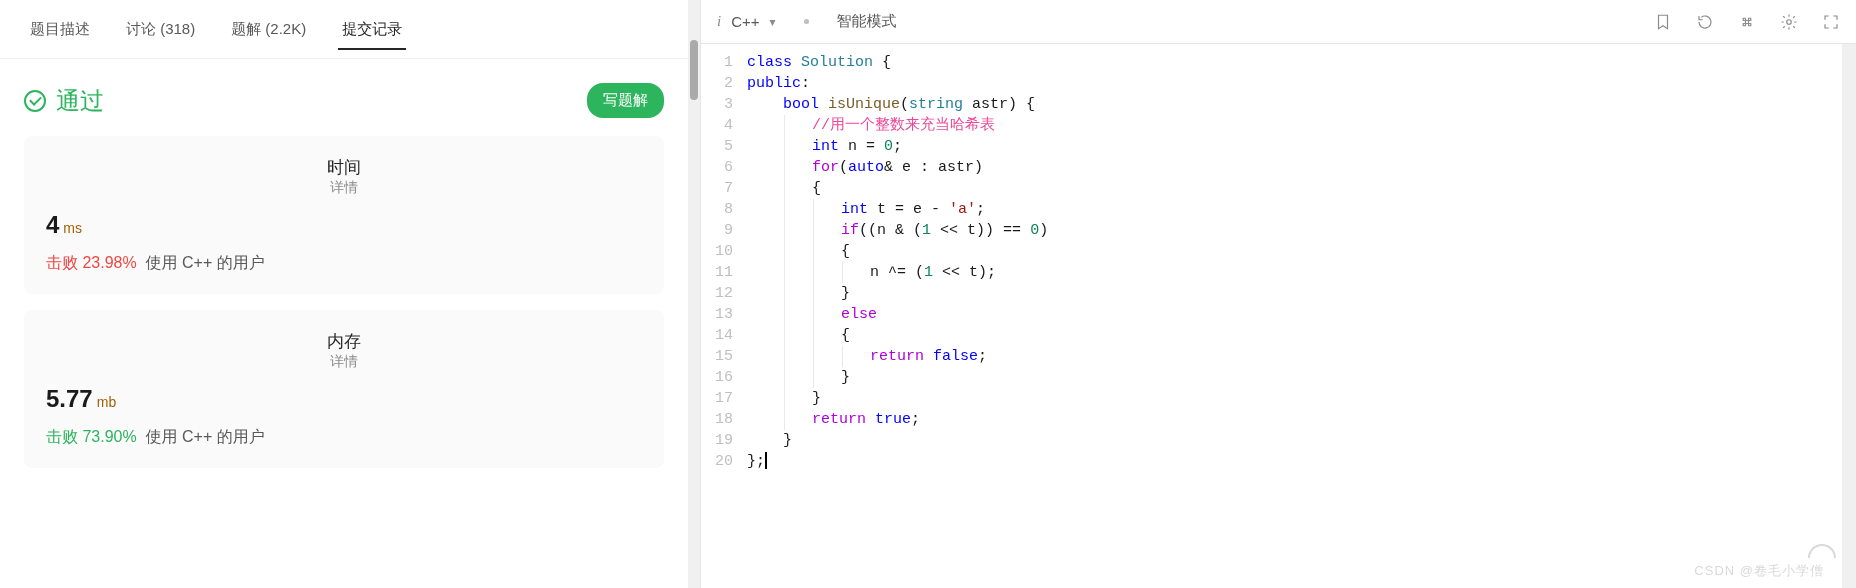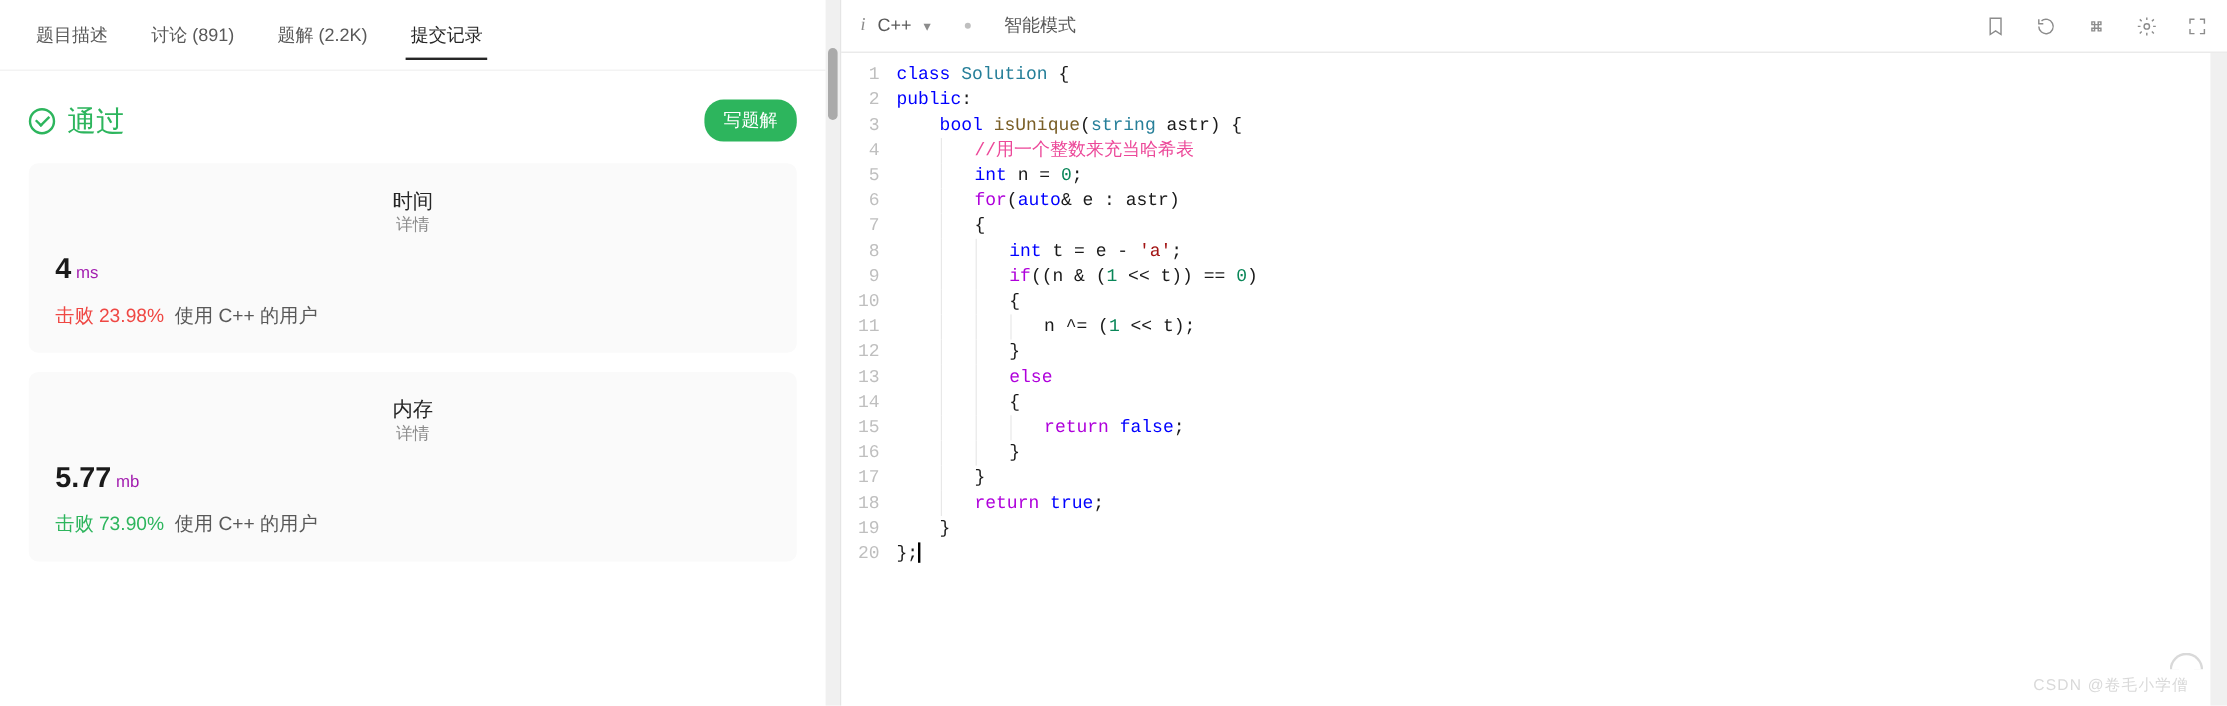--- a/index.html
+++ b/index.html
@@ -30,21 +30,21 @@
   .status-left { display: flex; align-items: center; gap: 10px; color: #2db55d; font-size: 24px; }
   .check-icon { width: 22px; height: 22px; border: 2.4px solid #2db55d; border-radius: 50%; display: flex; align-items: center; justify-content: center; }
   .check-icon::after { content: ""; width: 5px; height: 9px; border: solid #2db55d; border-width: 0 2.4px 2.4px 0; transform: rotate(45deg); margin-top: -2px; }
   .write-btn { background: #2db55d; color: #fff; border: none; border-radius: 16px; padding: 8px 16px; font-size: 15px; cursor: pointer; }
 
   .metric-card { background: #fafafa; border-radius: 8px; padding: 20px 22px; margin-bottom: 16px; }
   .metric-head { display: flex; justify-content: space-between; align-items: center; margin-bottom: 14px; flex-direction: column; }
   .metric-title { font-size: 17px; color: #262626; }
   .metric-detail { color: #8c8c8c; font-size: 14px; cursor: pointer; }
   .metric-value { font-size: 24px; font-weight: 700; color: #1a1a1a; margin-bottom: 14px; }
-  .metric-unit { font-size: 14px; font-weight: 400; color: #a21caf; margin-left: 4px; }
+  .metric-unit { font-size: 14px; font-weight: 400; color: #a16207; margin-left: 4px; }
   .metric-foot { font-size: 16px; color: #595959; }
   .beat-red { color: #ef4743; }
   .beat-green { color: #2db55d; }
 
   .next-q { font-size: 15px; color: #8c8c8c; padding: 6px 0; }
 
   
   .editor-head { height: 44px; border-bottom: 1px solid #e5e5e5; display: flex; align-items: center; padding: 0 16px; justify-content: space-between; }
   .ehead-left { display: flex; align-items: center; gap: 6px; }
   .info-icon { font-style: italic; font-family: Georgia, serif; color: #8c8c8c; font-size: 15px; margin-right: 4px; }
@@ -77,21 +77,21 @@
   .wm-circle { position: absolute; right: 20px; bottom: 30px; width: 28px; height: 14px; border: 2px solid #d9d9d9; border-bottom: none; border-radius: 28px 28px 0 0; }
 </style>
 </head>
 <body>
 
 <div class="main-split">
 
   <div class="left-panel">
     <div class="tabs">
       <div class="tab">题目描述</div>
-      <div class="tab">讨论 (891)</div>
+      <div class="tab">讨论 (318)</div>
       <div class="tab">题解 (2.2K)</div>
       <div class="tab active">提交记录</div>
     </div>
     <div class="left-scroll">
       <div class="status-row">
         <div class="status-left">
           <span class="check-icon"></span>
           <span>通过</span>
         </div>
         <button class="write-btn">写题解</button>

